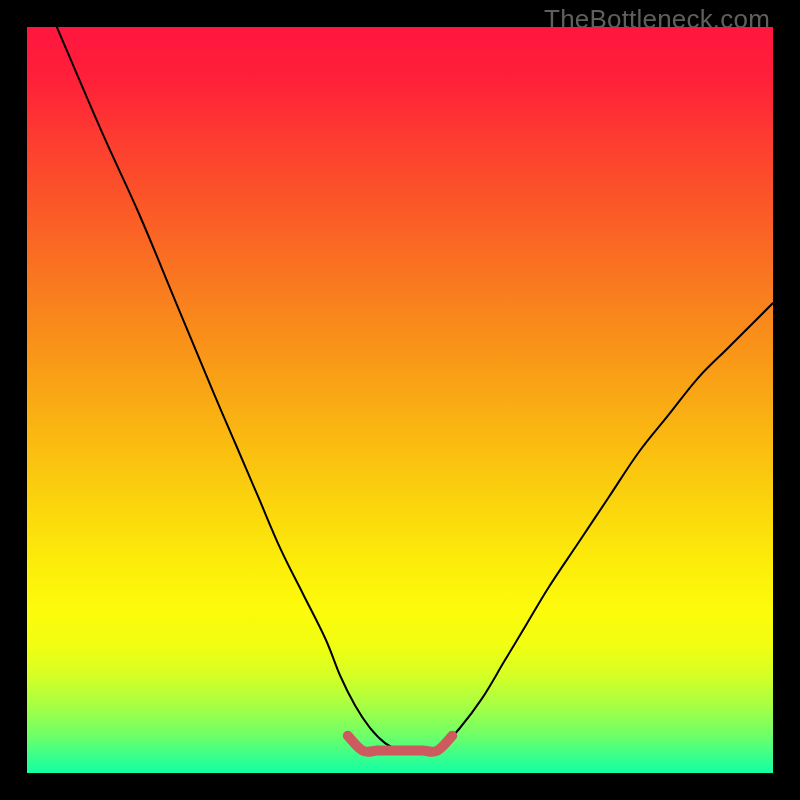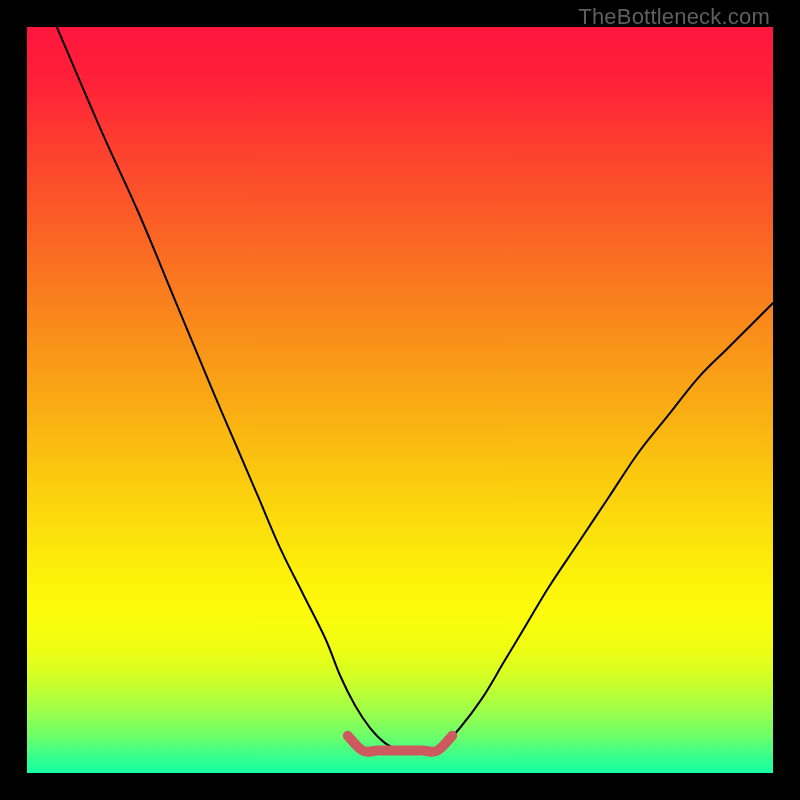--- a/index.html
+++ b/index.html
@@ -25,21 +25,21 @@
     top: 0;
     width: 100%;
     height: 100%;
   }
   .watermark {
     position: absolute;
     top: 4px;
     right: 30px;
     color: #5f5f5f;
     font-family: Arial, Helvetica, sans-serif;
-    font-size: 22px;
+    font-size: 26px;
     font-weight: 500;
     letter-spacing: 0.2px;
   }
   svg.curve {
     position: absolute;
     left: 0;
     top: 0;
     width: 100%;
     height: 100%;
     overflow: visible;

